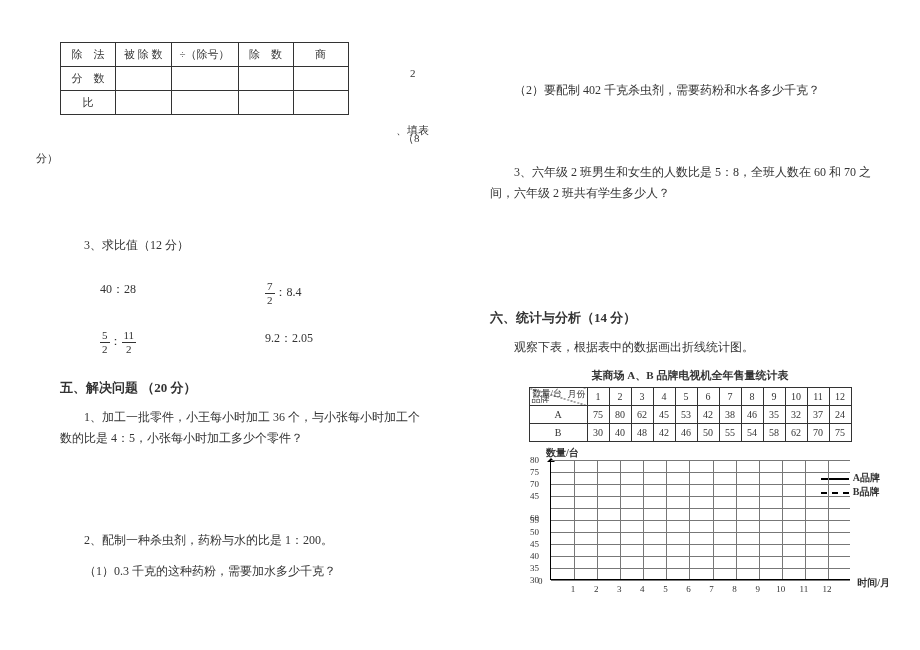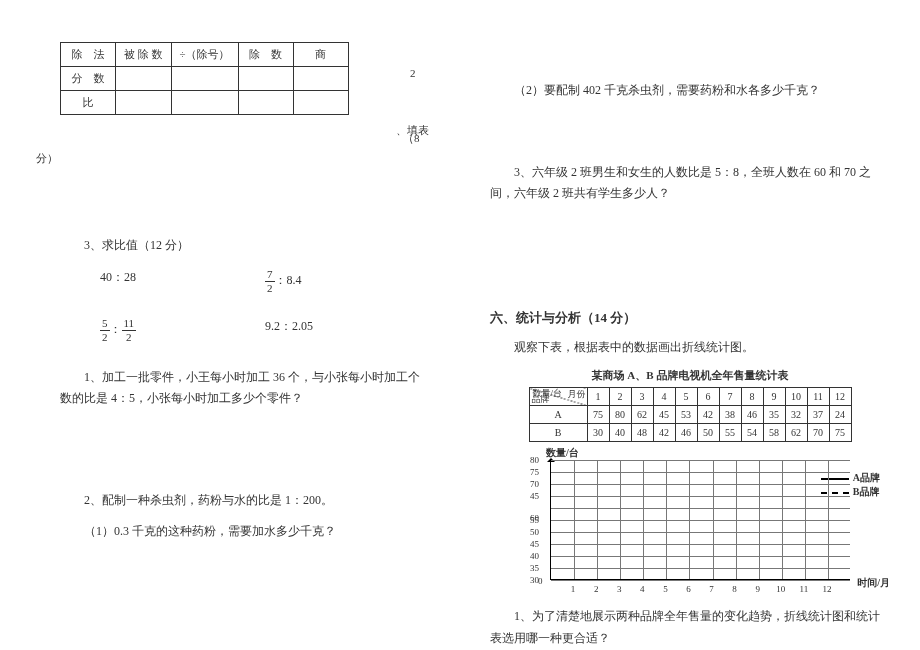--- a/index.html
+++ b/index.html
@@ -49,21 +49,21 @@
     .section-title {
       font-size: 13px;
       font-weight: bold;
       margin: 14px 0 8px 0;
     }
     .indent {
       text-indent: 2em;
     }
     .ratio-row {
       display: flex;
-      margin: 12px 0 24px 40px;
+      margin: 24px 0 24px 40px;
     }
     .ratio-row > span {
       width: 180px;
     }
     .frac {
       display: inline-block;
       text-align: center;
       vertical-align: middle;
       font-size: 11px;
       line-height: 1;
@@ -181,20 +181,21 @@
       <span class="frac"><span class="num">7</span><span class="den">2</span></span>：8.4
     </span>
   </div>
   <div class="ratio-row">
     <span>
       <span class="frac"><span class="num">5</span><span class="den">2</span></span>：<span class="frac"><span class="num">11</span><span class="den">2</span></span>
     </span>
     <span>9.2：2.05</span>
   </div>
 
+  <div class="section-title">五、解决问题 （20 分）</div>
   <div class="q-block indent">1、加工一批零件，小王每小时加工 36 个，与小张每小时加工个数的比是 4：5，小张每小时加工多少个零件？</div>
   <div style="height:60px;"></div>
   <div class="q-block indent">2、配制一种杀虫剂，药粉与水的比是 1：200。</div>
   <div class="q-block indent">（1）0.3 千克的这种药粉，需要加水多少千克？</div>
 </div>
 
 <div class="col-right">
   <div style="height:10px;"></div>
   <div class="q-block indent">（2）要配制 402 千克杀虫剂，需要药粉和水各多少千克？</div>
   <div style="height:40px;"></div>
@@ -311,14 +312,13 @@
       <span class="xlab" style="left: 155.385px;">5</span>
       <span class="xlab" style="left: 178.462px;">6</span>
       <span class="xlab" style="left: 201.538px;">7</span>
       <span class="xlab" style="left: 224.615px;">8</span>
       <span class="xlab" style="left: 247.692px;">9</span>
       <span class="xlab" style="left: 270.769px;">10</span>
       <span class="xlab" style="left: 293.846px;">11</span>
       <span class="xlab" style="left: 316.923px;">12</span>
     </div>
 
-  <div class="q-block indent" style="margin-top:6px;">1、为了清楚地展示两种品牌全年售量的变化趋势，折线统计图和统计表选用哪一种更合适？</div>
 </div>
 
 </body></html>

